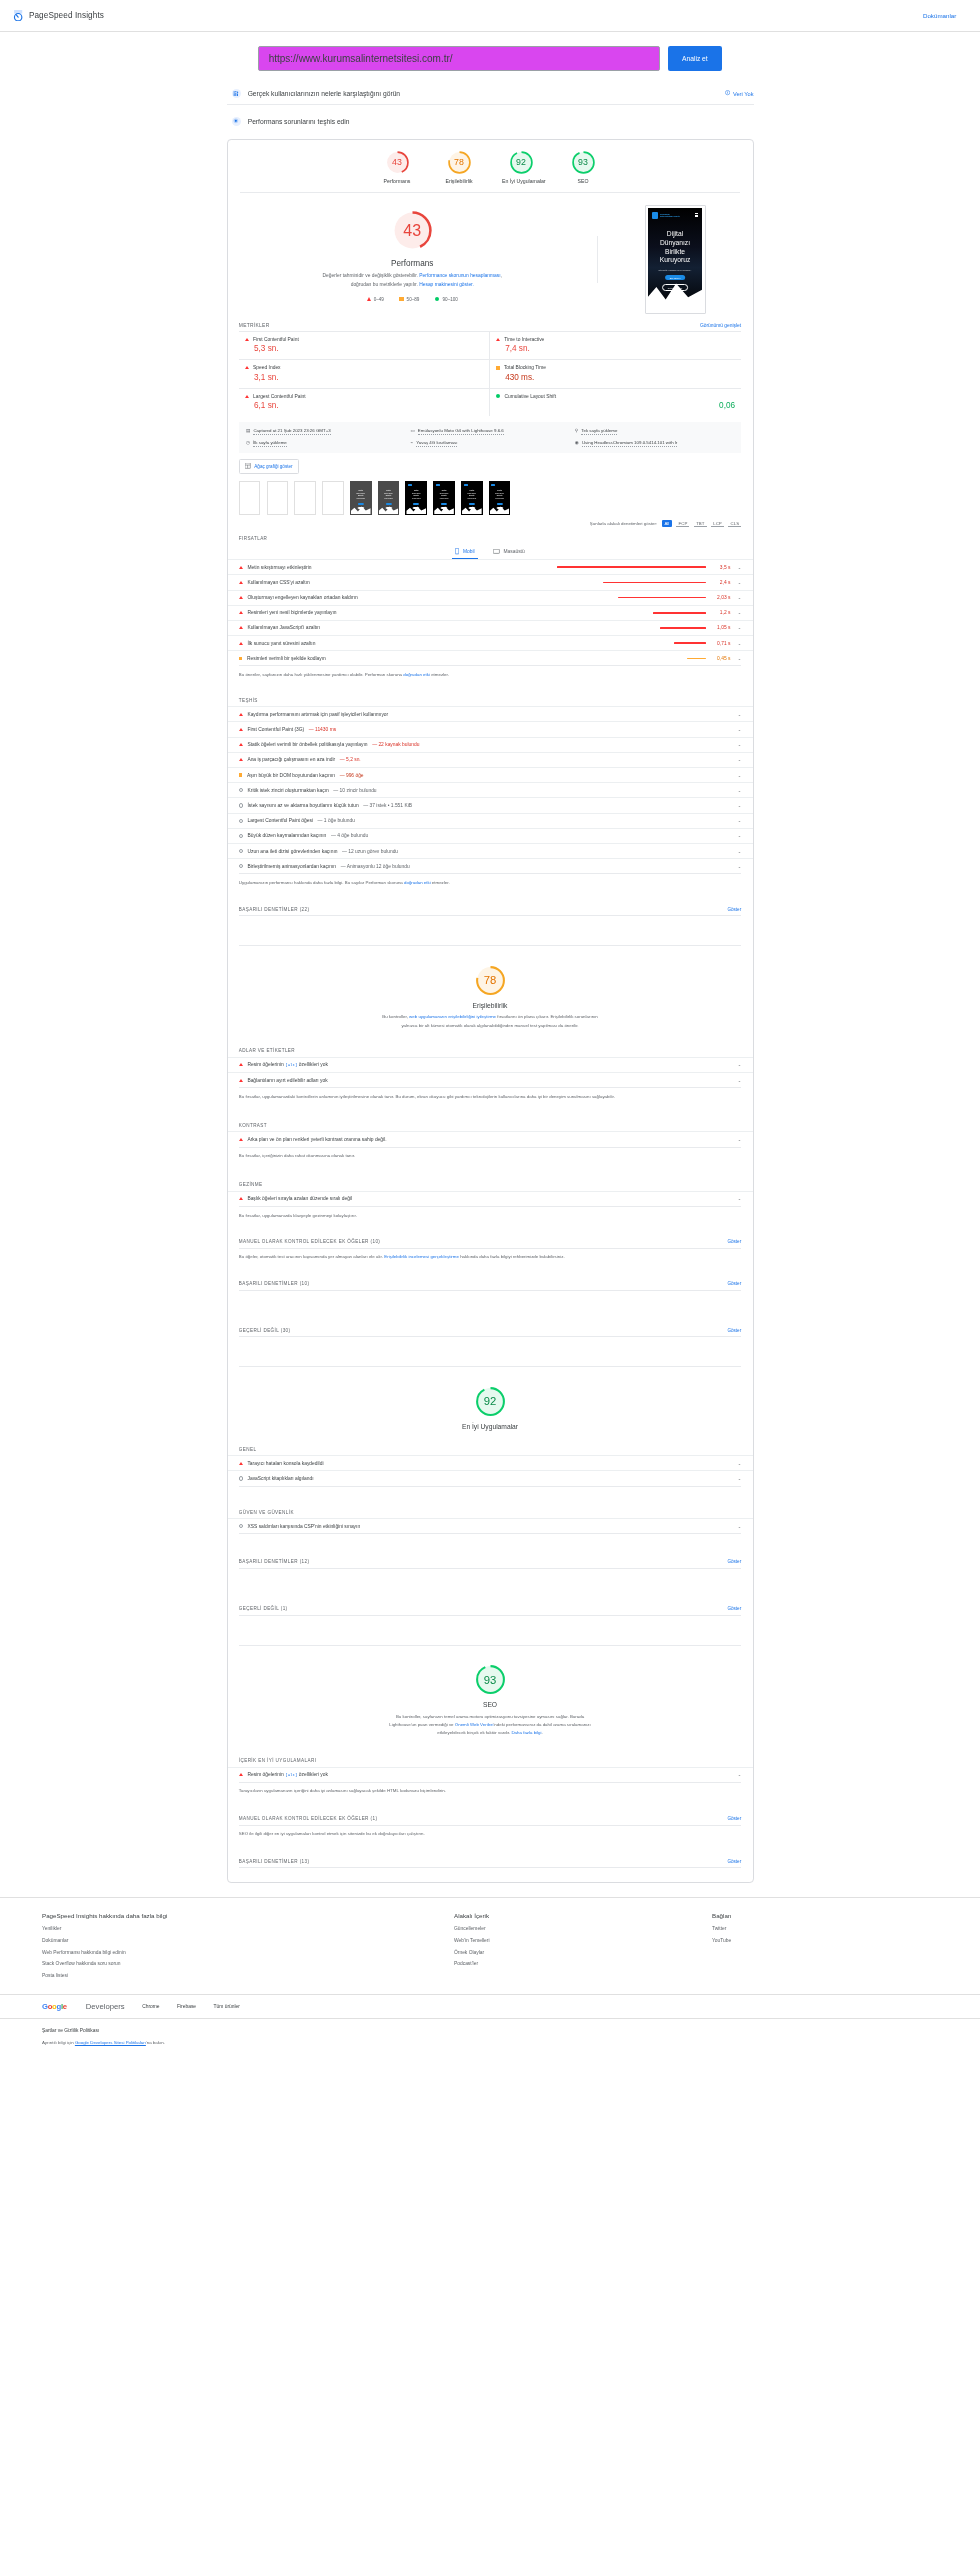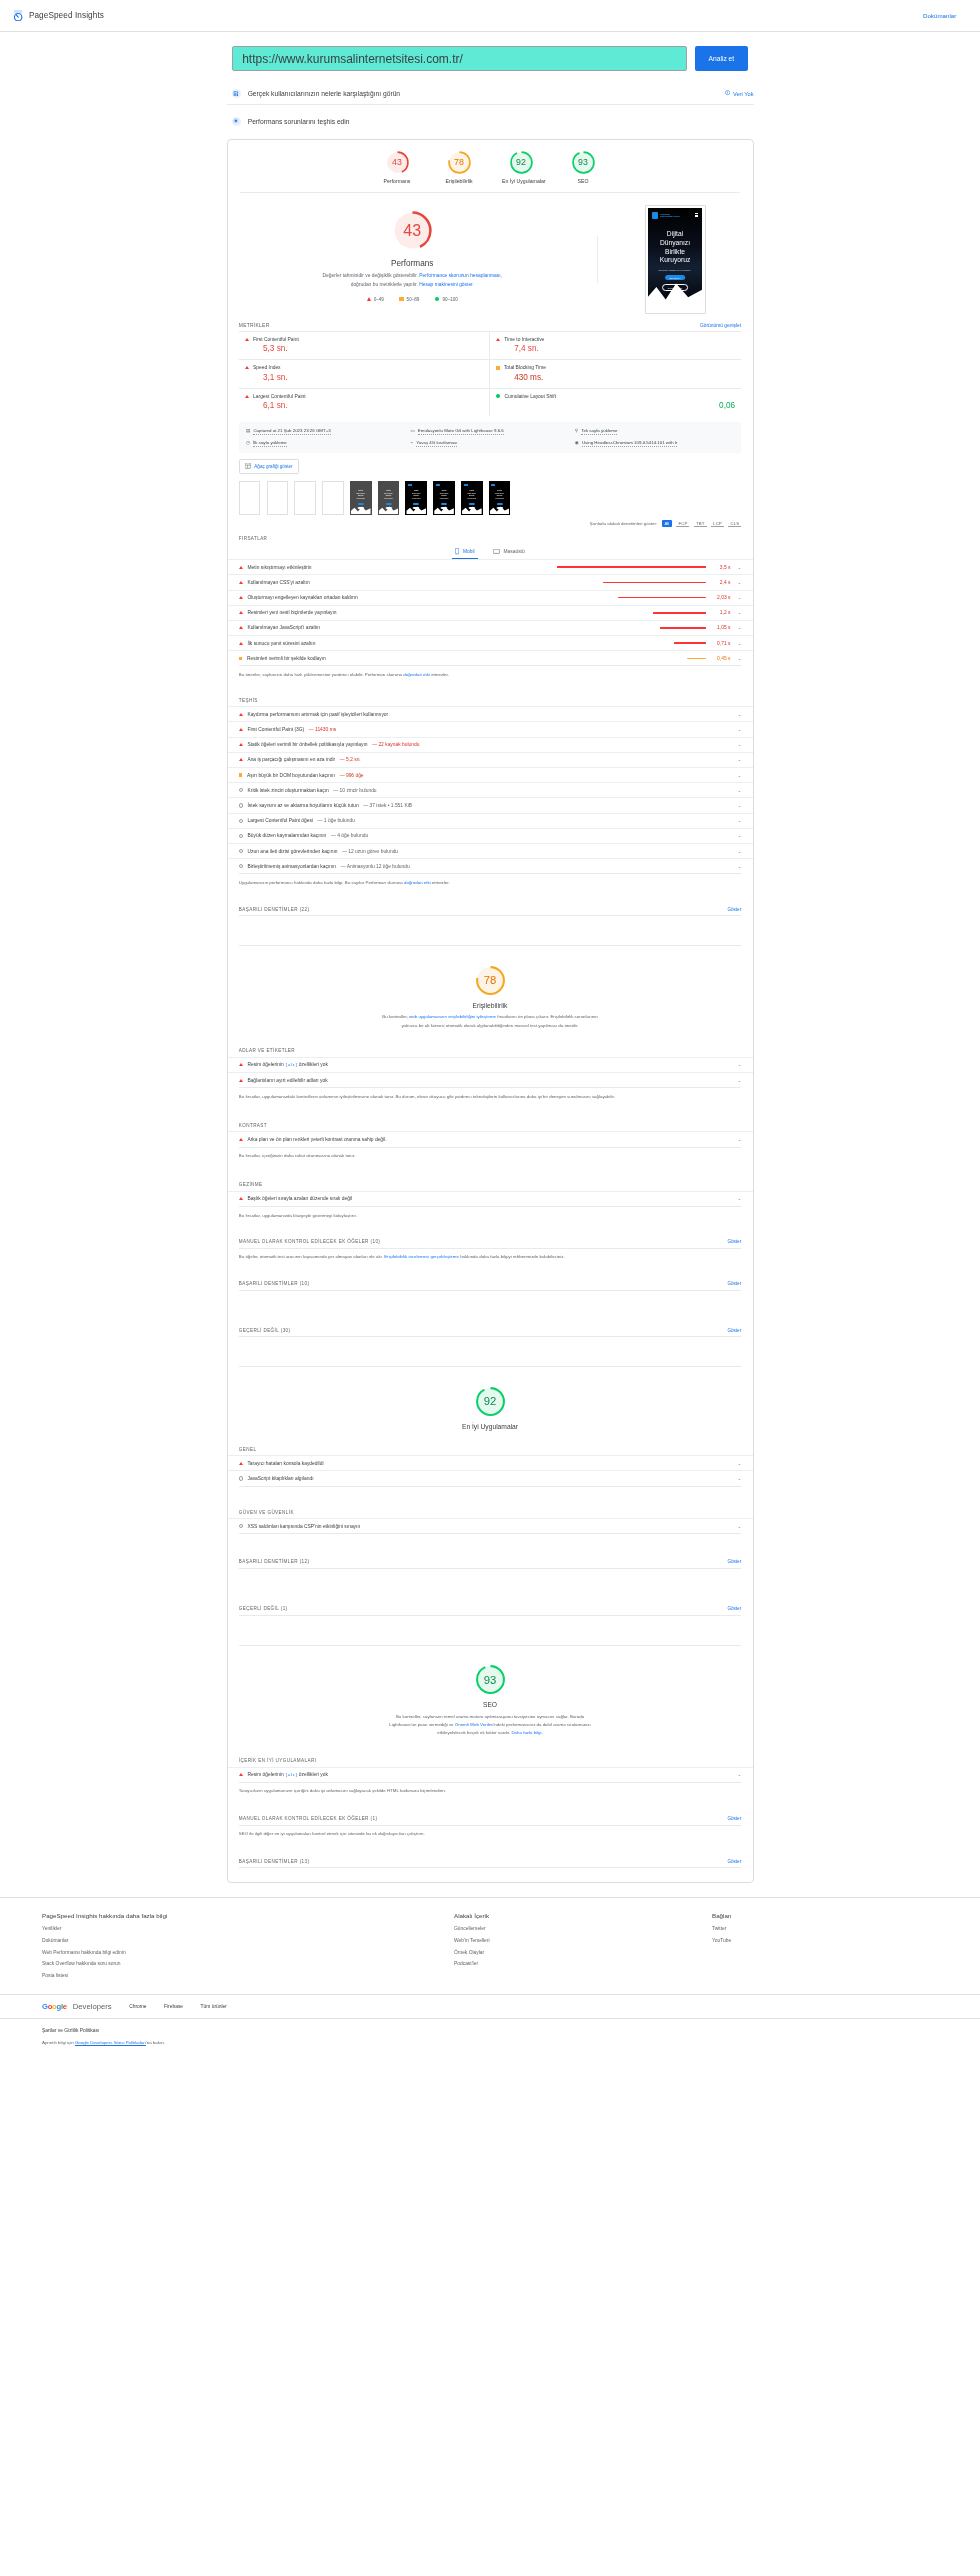--- a/index.html
+++ b/index.html
@@ -25,26 +25,26 @@
   .brand { display:flex; align-items:center; gap:5.2px; }
   .brand-logo { width:10.3px; height:11.3px; position:relative; flex:0 0 auto;}
   .brand-title { font-size:8.2px; color:#3c4043; letter-spacing:0.1px;}
   .topbar-spacer { flex:1 1 auto; }
   .topbar-link { font-size:6.2px; color:#1a73e8; margin-right:10.3px;}
 
   
   .searchwrap { display:flex; justify-content:center; padding: 14.4px 0 11.3px; }
   .searchrow { display:flex; align-items:stretch; gap:7.7px; }
   .url-input {
-    width: 455px; height:25px;
+    width: 402px; height:25px;
     border:0.5px solid #9aa0a6; border-radius:2.1px;
-    font-size:12px; color:#3c4043;
+    font-size:10px; color:#3c4043;
     padding: 0 9.3px;
     font-family:"Liberation Sans", sans-serif;
-    background:#5eead4;
+    background:#d946ef;
   }
   .analyze-btn {
     background:#1a73e8; color:#fff; border:0; border-radius:2.1px;
     font-size:6.7px; padding: 0 14px; cursor:pointer;
     font-family:"Liberation Sans", sans-serif;
   }
 
   
   .container { width: 527px; margin: 0 auto; }
 
@@ -134,21 +134,21 @@
     font-size:4.9px; color:#5f6368; letter-spacing:0.3px;
     padding: 3.1px 11.3px; text-transform:uppercase;
   }
   .sub-head .act { color:#1a73e8; text-transform:none; letter-spacing:0; cursor:pointer;}
   .metrics { display:grid; grid-template-columns:1fr 1fr; margin: 0 11.3px; }
   .metric {
     padding: 5.2px 6.2px 6.2px; border-top:0.5px solid #e8eaed;
   }
   .metric:nth-child(odd){ border-right:0.5px solid #e8eaed; }
   .m-name { display:flex; align-items:center; gap:4.1px; font-size:4.9px; color:#3c4043;}
-  .m-val { font-size:8.2px; margin-top:2.1px; margin-left:18px;}
+  .m-val { font-size:8.2px; margin-top:2.1px; margin-left:9px;}
   .v-red{color:#e8453c;} .v-orange2{color:#c5371a;} .v-green{color:#0cad5b;text-align:right;}
   .tri-sm { width:0;height:0;border-left:2.1px solid transparent;border-right:2.1px solid transparent;border-bottom:3.6px solid #f33;}
   .sqr-sm { width:3.6px;height:3.6px;background:#fa3;}
   .cir-sm { width:4.1px;height:4.1px;border-radius:50%;background:#0c6;}
   .cir-hollow { width:4.1px;height:4.1px;border-radius:50%;border:0.7px solid #9aa0a6;}
 
   
   .envbox {
     margin: 6.2px 11.3px 0; background:#f8f9fa; padding: 5.2px 7.2px;
     display:grid; grid-template-columns: 1fr 1fr 1fr; row-gap:4.6px; column-gap:5.2px;
@@ -231,21 +231,21 @@
   .footer-top { border-top:0.5px solid #e0e0e0; margin-top:14.4px; padding: 13.4px 0 9.3px; }
   .footer-inner { width:896px; margin:0 auto; display:flex; }
   .fcol { }
   .fcol.c1 { width: 412px; }
   .fcol.c2 { width: 258px; }
   .fcol.c3 { width: 185px; }
   .fh { font-size:6.2px; color:#3c4043; margin-bottom:7.7px;}
   .fl { font-size:4.9px; color:#5f6368; margin-bottom:6.7px; display:block;}
   .footer-mid { border-top:0.5px solid #e0e0e0; padding: 7.2px 0; }
   .footer-mid-inner { width:896px; margin:0 auto; display:flex; align-items:center; gap:17.5px;}
-  .gdev { display:flex; align-items:baseline; gap:6px;}
+  .gdev { display:flex; align-items:baseline; gap:19px;}
   .glogo { font-size:7.7px; letter-spacing:-0.3px; }
   .glogo b:nth-child(1){color:#4285f4;} .glogo b:nth-child(2){color:#ea4335;}
   .glogo b:nth-child(3){color:#fbbc05;} .glogo b:nth-child(4){color:#4285f4;}
   .glogo b:nth-child(5){color:#34a853;} .glogo b:nth-child(6){color:#ea4335;}
   .gdevword { font-size:7.7px; color:#5f6368;}
   .fmini { font-size:4.9px; color:#3c4043;}
   .footer-bot { border-top:0.5px solid #e0e0e0; padding: 8.2px 0 13.4px;}
   .footer-bot-inner { width:896px; margin:0 auto;}
   .fb-line { font-size:4.9px; color:#3c4043; margin-bottom:7.2px;}
   .fb-small { font-size:4.4px; color:#5f6368;}

